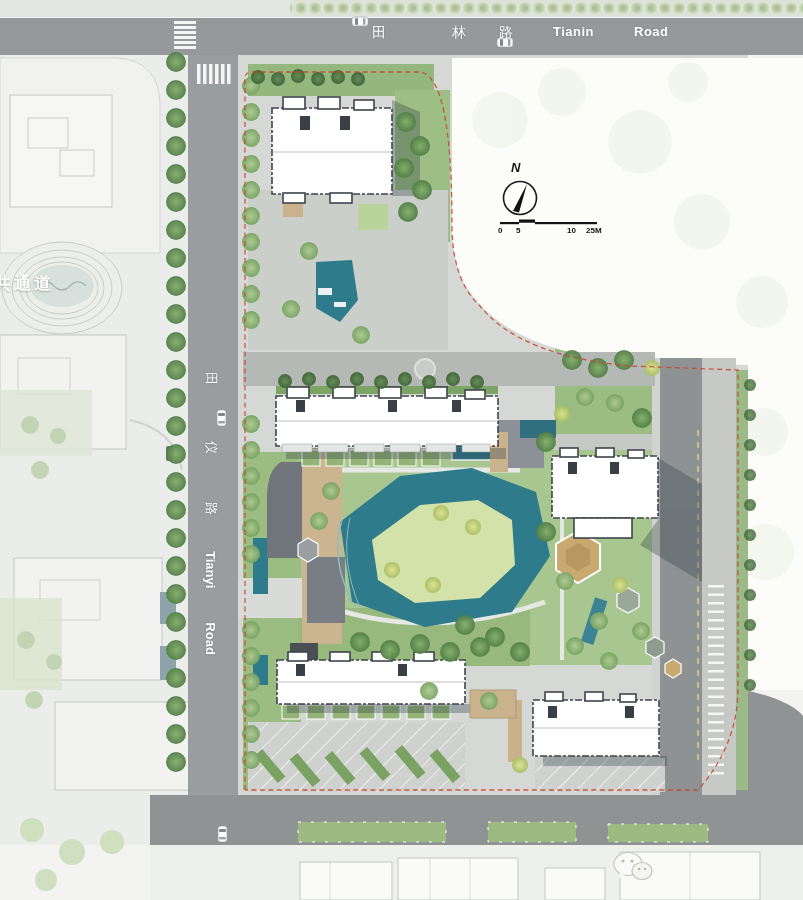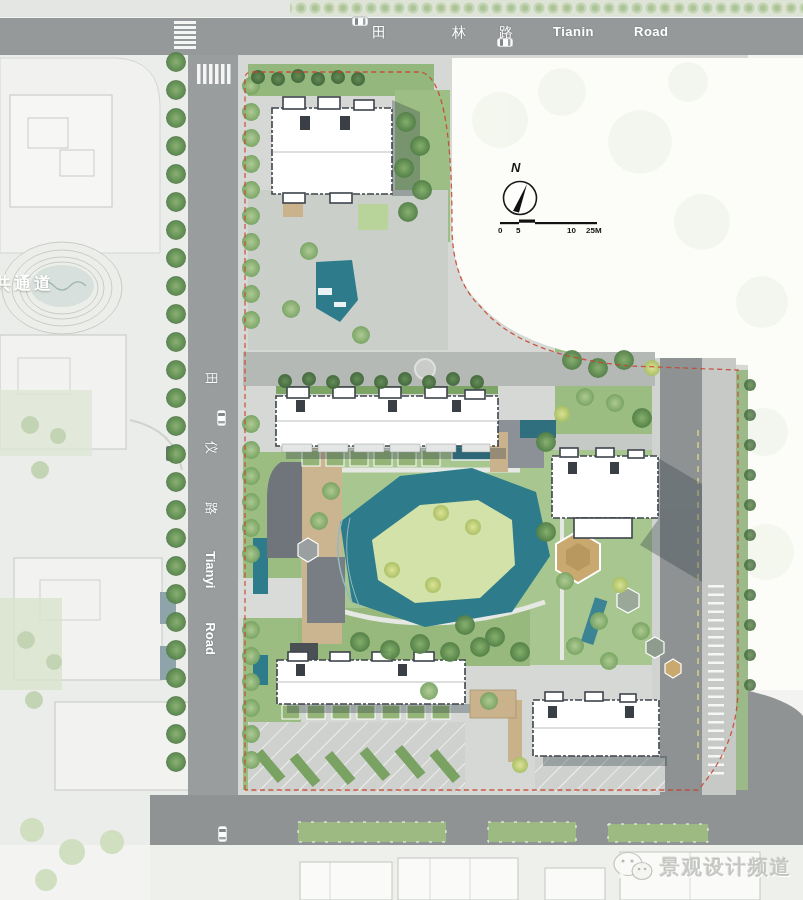--- a/index.html
+++ b/index.html
@@ -524,16 +524,15 @@
 <div class="ov wm">
   <svg width="44" height="36" viewBox="0 0 44 36">
     <ellipse cx="18" cy="15" rx="14" ry="11.5" fill="rgba(250,250,248,.9)" stroke="#c3c3be" stroke-width="1.2"></ellipse>
     <path d="M10,24 L8,30 L15,26 Z" fill="rgba(250,250,248,.9)"></path>
     <circle cx="13" cy="12" r="1.6" fill="#b9b9b3"></circle>
         <circle cx="22" cy="12" r="1.6" fill="#b9b9b3"></circle>
     <ellipse cx="32" cy="22" rx="10" ry="8.5" fill="rgba(244,244,240,.9)" stroke="#c3c3be" stroke-width="1.2"></ellipse>
     <circle cx="29" cy="20" r="1.3" fill="#b9b9b3"></circle>
         <circle cx="35" cy="20" r="1.3" fill="#b9b9b3"></circle>
   </svg>
-  <span class="wm-text">景观设计频道</span>
 </div>
 
 </div>
 
 </body></html>

